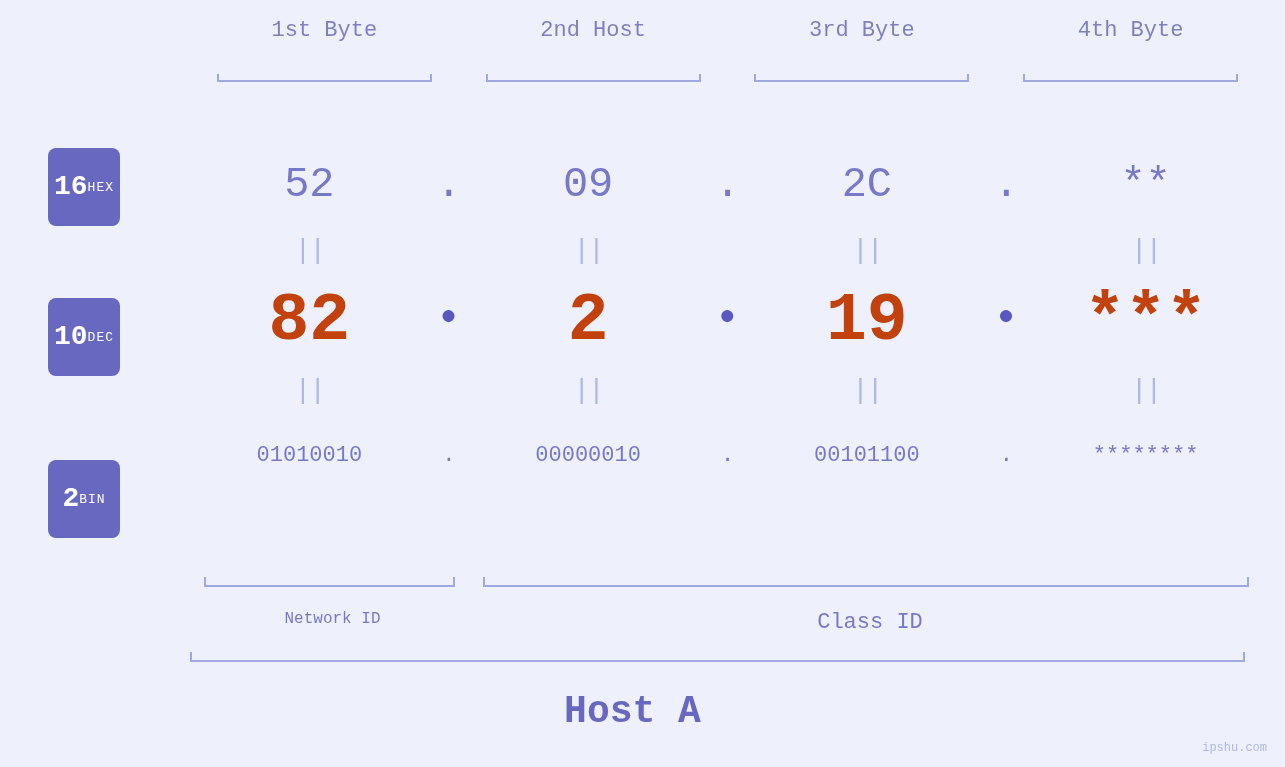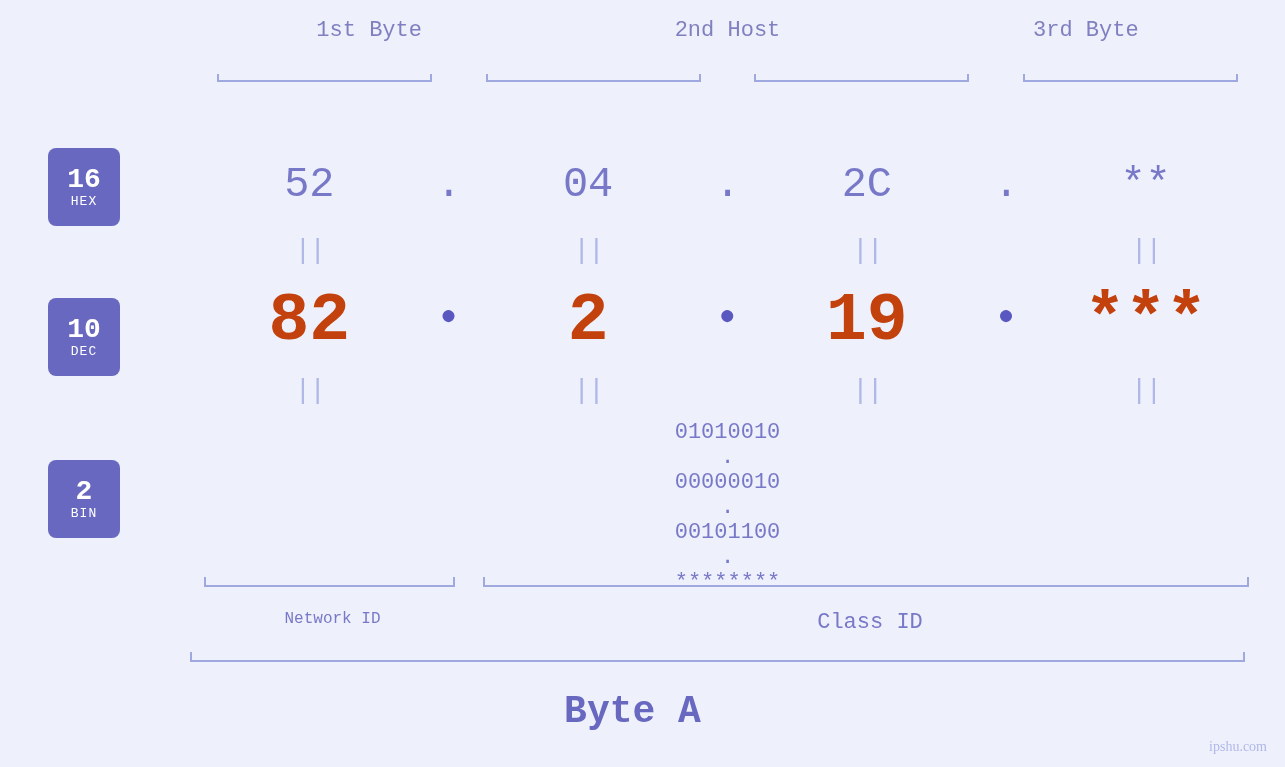--- a/index.html
+++ b/index.html
@@ -76,21 +76,20 @@
       width: 2px; height: 8px;
       background: #a0a8e0;
     }
 
     .badge {
       width: 72px;
       height: 78px;
       background-color: #6868c0;
       border-radius: 8px;
       display: flex;
-      flex-direction: column;
       align-items: center;
       justify-content: center;
       color: white;
       margin-bottom: 0;
     }
 
     .badge-num {
       font-size: 28px;
       font-weight: bold;
       line-height: 1;
@@ -189,21 +188,20 @@
       color: #5858c0;
       padding-bottom: 8px;
     }
 
     
     .bin-row {
       display: flex;
       align-items: center;
       height: 70px;
       margin-top: 10px;
-      flex-direction: column;
     }
 
     .bin-cell {
       flex: 1;
       display: flex;
       align-items: center;
       justify-content: center;
       font-size: 22px;
       color: #7878c8;
       font-family: 'Courier New', Courier, monospace;
@@ -345,22 +343,22 @@
       font-family: 'Courier New', Courier, monospace;
       font-weight: bold;
     }
 
     
     .watermark {
       position: absolute;
       bottom: 12px;
       right: 18px;
       color: #b0b8e8;
-      font-size: 14px;
-      font-family: Liberation Serif, serif;
+      font-size: 12px;
+      font-family: Liberation Mono, monospace;
     }
 
     
     .badge-hex {
       position: absolute;
       left: 48px;
       top: 148px;
     }
 
     .badge-dec {
@@ -377,20 +375,21 @@
   </style>
 </head>
 <body>
 
 <div class="main-container">
 
   <div class="byte-headers">
     <div class="byte-header">1st Byte</div>
     <div class="byte-header">2nd Host</div>
     <div class="byte-header">3rd Byte</div>
+    <div class="byte-header">4th Byte</div>
   </div>
 
   <div class="bracket-row">
     <div class="bracket">
       <div class="bracket-line"></div>
     </div>
     <div class="bracket">
       <div class="bracket-line"></div>
     </div>
     <div class="bracket">
@@ -414,21 +413,21 @@
   <div class="badge badge-bin">
     <span class="badge-num">2</span>
     <span class="badge-label">BIN</span>
   </div>
 
   <div class="rows-container">
 
     <div class="hex-row">
       <div class="cell">52</div>
       <div class="dot-cell">.</div>
-      <div class="cell">04</div>
+      <div class="cell">09</div>
       <div class="dot-cell">.</div>
       <div class="cell">2C</div>
       <div class="dot-cell">.</div>
       <div class="cell">**</div>
     </div>
 
     <div class="equals-row">
       <div class="equals-cell">||</div>
       <div class="equals-dot"></div>
       <div class="equals-cell">||</div>
@@ -479,17 +478,17 @@
     </div>
   </div>
 
   <div class="bottom-labels">
     <div class="net-label">Network ID</div>
     <div class="host-label">Class ID</div>
   </div>
 
   <div class="full-bottom-bracket"></div>
 
-  <div class="class-label">Byte A</div>
+  <div class="class-label">Host A</div>
 
   <div class="watermark">ipshu.com</div>
 
 </div>
 
 </body></html>

